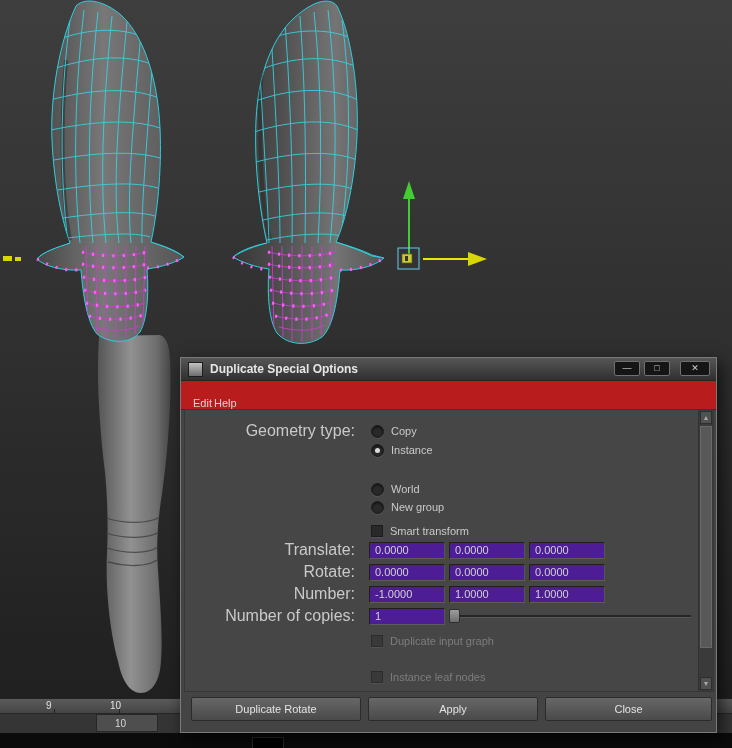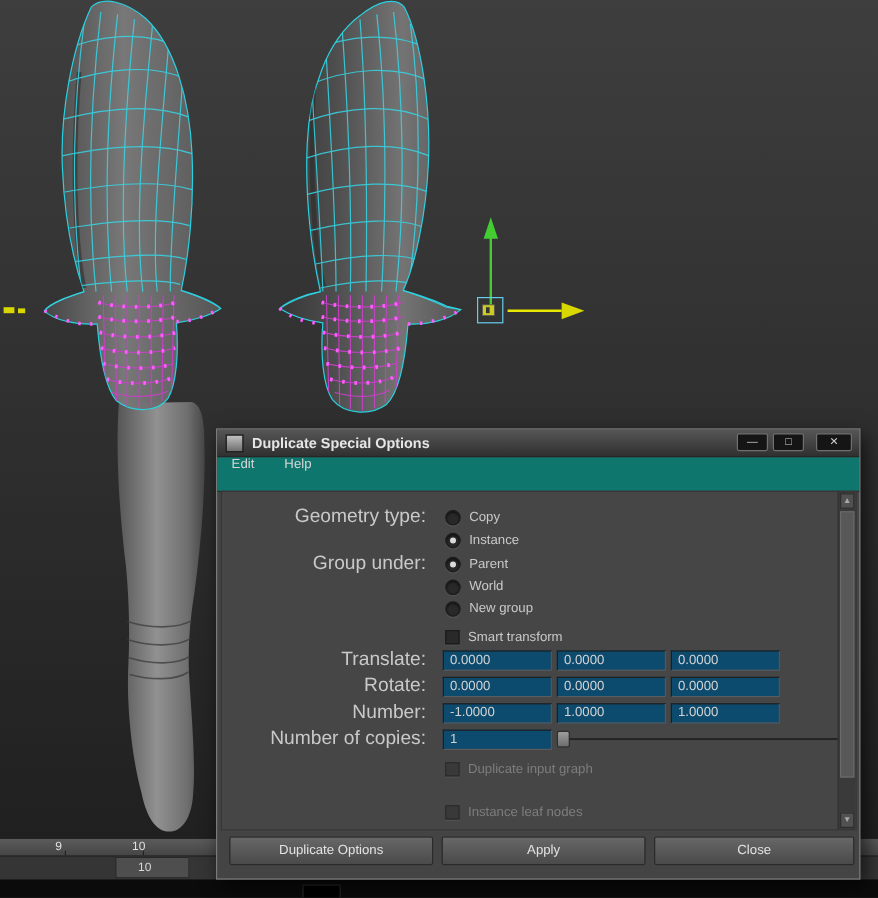--- a/index.html
+++ b/index.html
@@ -17,35 +17,35 @@
   .bottom-item{position:absolute;left:252px;top:4px;width:30px;height:12px;background:#000;border:1px solid #2b2b2b;}
 
   
   .dialog{position:absolute;left:180px;top:357px;width:537px;height:376px;background:#444;border:1px solid #7a7a7a;box-shadow:4px 6px 16px rgba(0,0,0,.65);z-index:3;box-sizing:border-box;}
   .titlebar{position:relative;height:22px;background:linear-gradient(#565656,#303030);border-bottom:1px solid #262626;display:flex;align-items:center;padding:0 7px;}
   .dialog-icon{width:13px;height:13px;background:linear-gradient(#c2c2c2,#6e6e6e);border:1px solid #1d1d1d;margin-right:7px;flex:none;}
   .title{color:#e6e6e6;font-size:12px;white-space:nowrap;font-weight:bold;}
   .winbtns{position:absolute;right:6px;top:3px;display:flex;align-items:center;}
   .winbtn{width:26px;height:15px;background:#151515;border:1px solid #707070;border-radius:2px;color:#cfcfcf;font-size:9px;line-height:13px;text-align:center;margin-left:4px;box-sizing:border-box;}
   .winbtn.close{width:30px;margin-left:10px;}
-  .menubar{height:28px;background:#0f766e;border-bottom:1px solid #2d2d2d;display:flex;align-items:flex-start;padding-left:12px;gap:25px;}
+  .menubar{height:28px;background:#b91c1c;border-bottom:1px solid #2d2d2d;display:flex;align-items:flex-end;padding-left:12px;gap:2px;}
   .menu-item{color:#d6d6d6;font-size:11px;}
 
   .content{position:absolute;left:3px;top:51px;width:530px;height:283px;background:#464646;border:1px solid #373737;box-sizing:border-box;}
   .row{position:absolute;left:0;width:512px;height:18px;display:flex;align-items:center;}
   .row-label{width:178px;flex:none;text-align:right;padding-right:8px;box-sizing:border-box;color:#c9c9c9;font-size:16px;white-space:nowrap;}
   .ctl{display:flex;align-items:center;margin-left:8px;}
   .radio{width:11px;height:11px;border-radius:50%;background:#292929;border:1px solid #1b1b1b;box-shadow:inset 0 1px 2px rgba(0,0,0,.7),0 1px 0 rgba(255,255,255,.08);position:relative;flex:none;}
   .radio.sel::after{content:"";position:absolute;left:3px;top:3px;width:5px;height:5px;border-radius:50%;background:#dadada;}
   .check{width:12px;height:12px;background:#292929;border:1px solid #1b1b1b;box-shadow:0 1px 0 rgba(255,255,255,.07);flex:none;box-sizing:border-box;}
   .ctl-label{color:#c9c9c9;font-size:11px;margin-left:7px;white-space:nowrap;}
   .disabled .ctl-label{color:#7d7d7d;}
   .disabled .check{background:#393939;border-color:#2b2b2b;}
   .fields{display:flex;gap:4px;margin-left:6px;}
-  .field{width:91px;height:17px;background:#0c4a6e;border:1px solid #1f1f1f;border-bottom-color:#5b5b5b;border-right-color:#555;color:#d2d2d2;font-size:11px;line-height:15px;padding-left:5px;box-sizing:border-box;}
+  .field{width:76px;height:17px;background:#4c1d95;border:1px solid #1f1f1f;border-bottom-color:#5b5b5b;border-right-color:#555;color:#d2d2d2;font-size:11px;line-height:15px;padding-left:5px;box-sizing:border-box;}
   .slider{position:relative;width:246px;height:16px;margin-left:4px;}
   .slider-groove{position:absolute;left:6px;top:7px;width:236px;height:2px;background:#252525;border-bottom:1px solid #585858;}
   .slider-handle{position:absolute;left:0;top:1px;width:11px;height:14px;background:linear-gradient(#9d9d9d,#6d6d6d);border:1px solid #2e2e2e;border-radius:2px;box-sizing:border-box;}
 
   .scrollbar{position:absolute;right:0;top:0;width:15px;height:281px;background:#3a3a3a;border-left:1px solid #323232;box-sizing:border-box;}
   .sb-btn{position:absolute;left:1px;width:12px;height:13px;background:#515151;border:1px solid #2e2e2e;color:#a8a8a8;font-size:7px;line-height:12px;text-align:center;box-sizing:border-box;}
   .sb-up{top:1px;} .sb-down{bottom:1px;}
   .sb-thumb{position:absolute;left:1px;top:16px;width:12px;height:222px;background:#585858;border:1px solid #696969;box-sizing:border-box;}
 
   .footer-btn{position:absolute;top:339px;height:24px;background:linear-gradient(#676767,#4a4a4a);border:1px solid #2b2b2b;border-radius:2px;color:#e3e3e3;font-size:11px;text-align:center;line-height:22px;box-sizing:border-box;}
@@ -259,27 +259,20 @@
         </div>
       </div>
       <div class="row" style="top:31px">
         <div class="row-label"></div>
         <div class="ctl">
           <span class="radio sel"></span>
           <span class="ctl-label">Instance</span>
         </div>
       </div>
 
-      <div class="row" style="top:51px">
-        <div class="row-label">Group under:</div>
-        <div class="ctl">
-          <span class="radio sel"></span>
-          <span class="ctl-label">Parent</span>
-        </div>
-      </div>
       <div class="row" style="top:70px">
         <div class="row-label"></div>
         <div class="ctl">
           <span class="radio"></span>
           <span class="ctl-label">World</span>
         </div>
       </div>
       <div class="row" style="top:88px">
         <div class="row-label"></div>
         <div class="ctl">
@@ -349,18 +342,18 @@
         </div>
       </div>
 
       <div class="scrollbar">
         <div class="sb-btn sb-up">▲</div>
         <div class="sb-thumb"></div>
         <div class="sb-btn sb-down">▼</div>
       </div>
     </div>
 
-    <div class="footer-btn" id="btn-duplicate">Duplicate Options</div>
+    <div class="footer-btn" id="btn-duplicate">Duplicate Rotate</div>
     <div class="footer-btn" id="btn-apply">Apply</div>
     <div class="footer-btn" id="btn-close">Close</div>
   </div>
 
 </div>
 
 </body></html>

